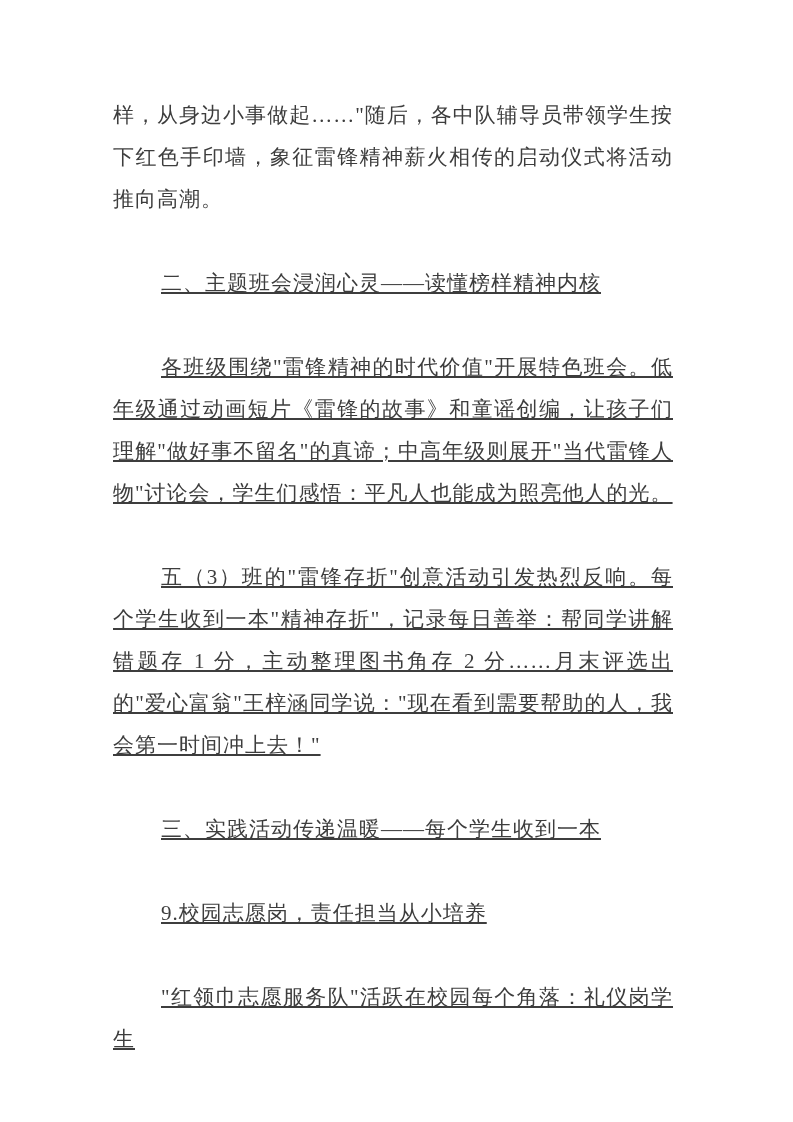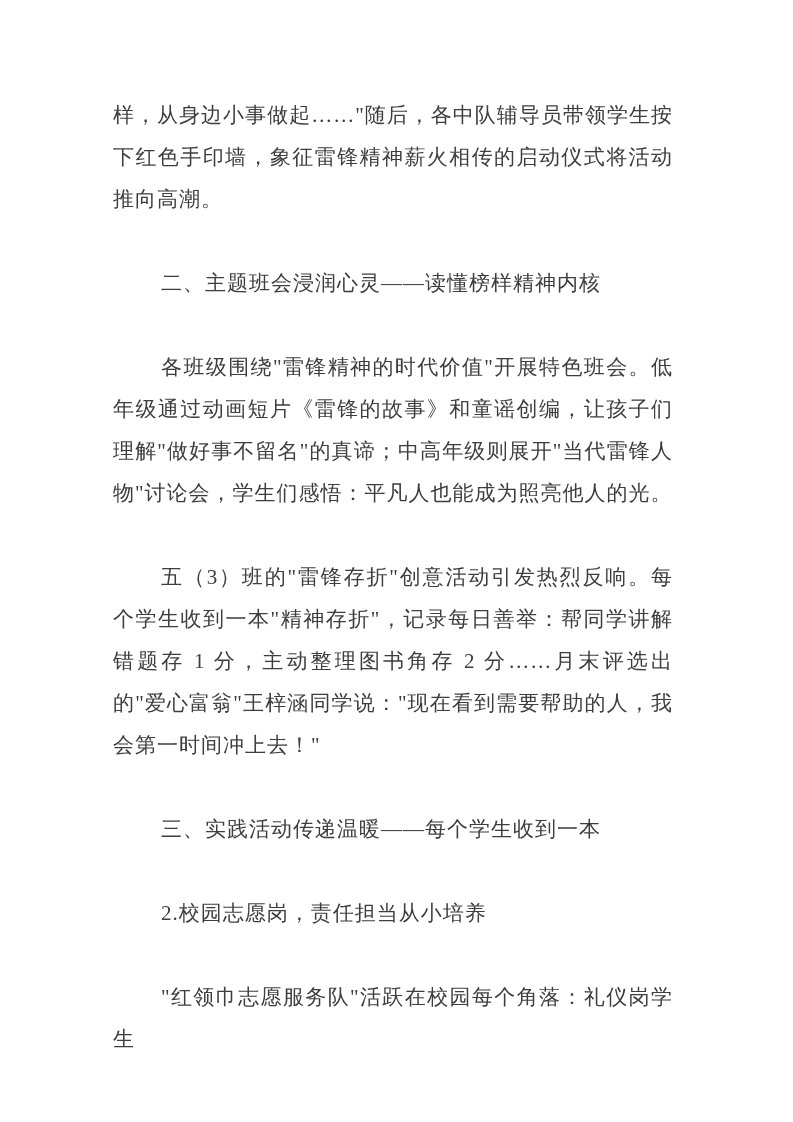--- a/index.html
+++ b/index.html
@@ -31,28 +31,29 @@
     font-size: 21px;
     line-height: 42px;
     letter-spacing: 1px;
     text-align: justify;
   }
   .doc-content p {
     margin: 0 0 42px 0;
   }
   .doc-content p.indent {
     text-indent: 48px;
+    text-decoration: underline;
   }
 </style>
 </head>
 <body>
 
 <div class="doc-page">
   <div class="doc-content">
     <p class="para">样，从身边小事做起……"随后，各中队辅导员带领学生按下红色手印墙，象征雷锋精神薪火相传的启动仪式将活动推向高潮。</p>
     <p class="para indent">二、主题班会浸润心灵——读懂榜样精神内核</p>
     <p class="para indent">各班级围绕"雷锋精神的时代价值"开展特色班会。低年级通过动画短片《雷锋的故事》和童谣创编，让孩子们理解"做好事不留名"的真谛；中高年级则展开"当代雷锋人物"讨论会，学生们感悟：平凡人也能成为照亮他人的光。</p>
     <p class="para indent">五（3）班的"雷锋存折"创意活动引发热烈反响。每个学生收到一本"精神存折"，记录每日善举：帮同学讲解错题存 1 分，主动整理图书角存 2 分……月末评选出的"爱心富翁"王梓涵同学说："现在看到需要帮助的人，我会第一时间冲上去！"</p>
     <p class="para indent">三、实践活动传递温暖——每个学生收到一本</p>
-    <p class="para indent">2.校园志愿岗，责任担当从小培养</p>
+    <p class="para indent">9.校园志愿岗，责任担当从小培养</p>
     <p class="para indent">"红领巾志愿服务队"活跃在校园每个角落：礼仪岗学生</p>
   </div>
 </div>
 
 </body></html>

